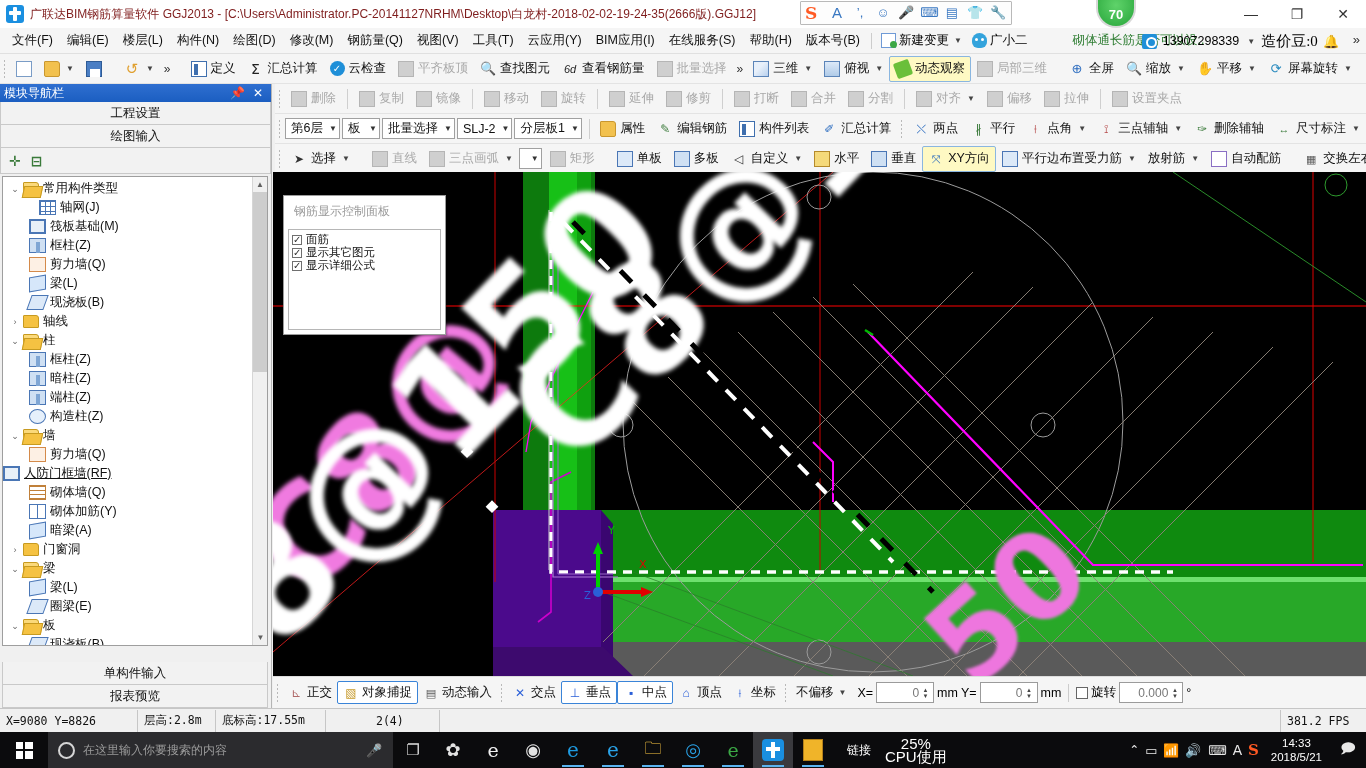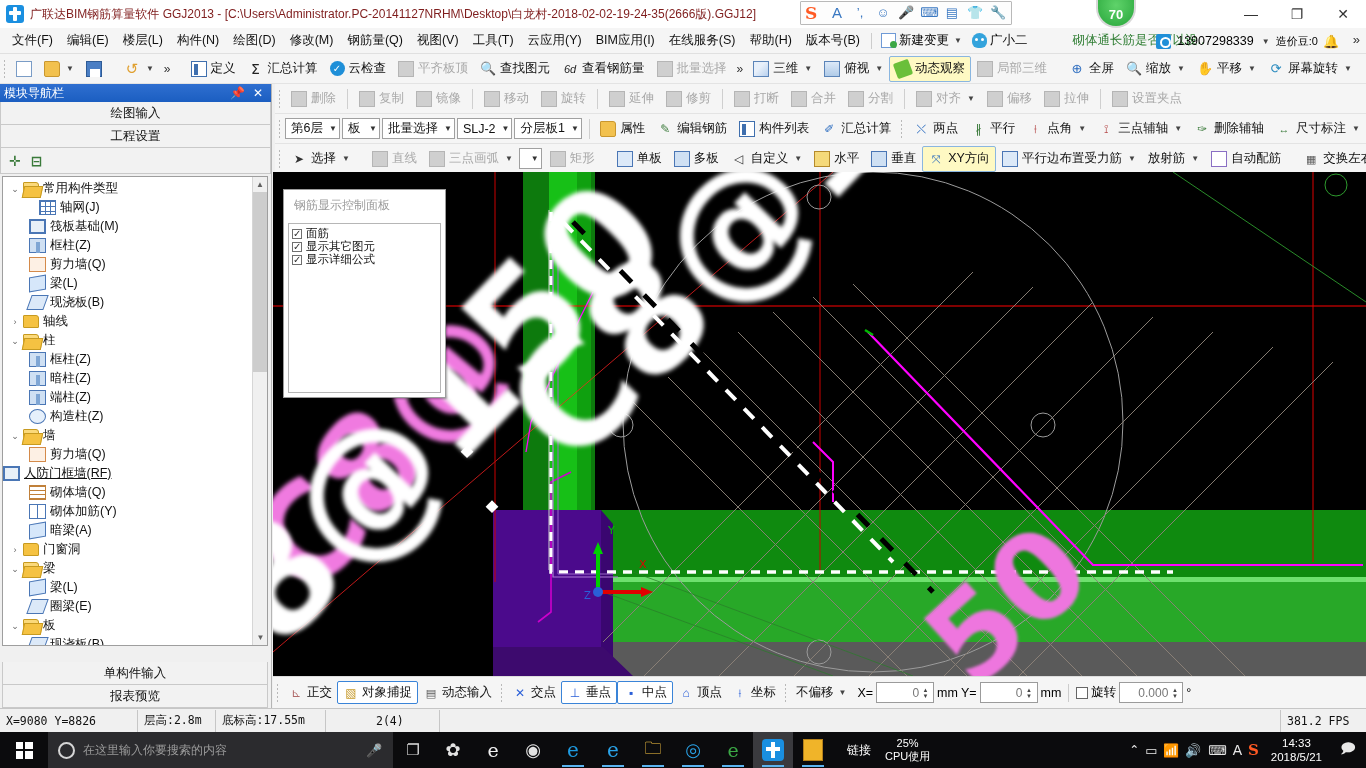--- a/index.html
+++ b/index.html
@@ -197,21 +197,21 @@
   .sv-thumb { position: absolute; top: 15px; left: 0; width: 15px; height: 180px; background: #cdcdcd; }
   .panel-bottom { position: absolute; bottom: 0; left: 2px; width: 266px; }
 
   
   .viewport {
     position: absolute; left: 273px; top: 172px; width: 1093px; height: 504px;
     background: #000; overflow: hidden;
   }
   .vp-svg { position: absolute; left:0; top:0; width: 1093px; height: 504px; }
   .rebar-panel {
-    position: absolute; left: 10px; top: 17px; width: 163px; height: 209px;
+    position: absolute; left: 10px; top: 23px; width: 163px; height: 140px;
     background: #fff; border: 1px solid #9c9c9c; box-shadow: 1px 1px 2px rgba(0,0,0,.35);
   }
   .rp-title { height: 30px; font-size: 12px; color: #9a9a9a; display: flex; align-items: center; padding-left: 10px; }
   .rp-body { position: absolute; left: 4px; top: 33px; right: 4px; bottom: 4px; border: 1px solid #b6b6b6; padding: 3px 3px; }
   .rp-row { display: flex; align-items: center; gap: 4px; font-size: 11.5px; color: #111; line-height: 13px; height: 13px; }
   .chk { width: 10px; height: 10px; border: 1px solid #6f6f6f; background: #fff; position: relative; flex: none; }
   .chk::after { content: "✓"; position: absolute; left: 0px; top: -3px; font-size: 10px; color: #333; }
 
   
   .statusrow {
@@ -245,21 +245,21 @@
   .searchbox {
     width: 345px; height: 36px; background: #2b2b2e; display: flex; align-items: center; gap: 8px; padding: 0 10px;
   }
   .cortana { width: 17px; height: 17px; border: 2px solid #d5d5d5; border-radius: 50%; flex: none; }
   .search-ph { color: #9b9b9b; font-size: 12px; white-space: nowrap; }
   .mic { margin-left: auto; color: #bdbdbd; font-size: 13px; }
   .tb-icon { width: 40px; height: 36px; display: flex; align-items: center; justify-content: center; position: relative; }
   .tb-icon.running::after { content:""; position:absolute; left:9px; bottom:1px; width:22px; height:2px; background:#5bb4f0; }
   .tb-icon.activeapp { background: #3a3a3e; }
   .tray { margin-left: auto; display: flex; align-items: center; gap: 6px; padding-right: 4px; color: #e8e8e8; }
-  .tray-text { font-size: 11px; color: #fff; text-align: center; line-height: 13px; }
+  .tray-text { font-size: 15px; color: #fff; text-align: center; line-height: 13px; }
   .clock { font-size: 11.5px; color: #fff; text-align: center; line-height: 14px; padding: 0 6px; }
   .notif-ico { width: 28px; height: 36px; display: flex; align-items: center; justify-content: center; color: #e8e8e8; font-size: 14px; }
 </style>
 </head>
 <body>
 
 <div class="app">
 
   <div class="titlebar">
     <div class="titlebar-icon"></div>
@@ -325,21 +325,21 @@
     </div>
     <div class="menu-btn">
       <span class="mini-ico ico-ghost"></span>
       <span>广小二</span>
     </div>
     <div class="notice-text">砌体通长筋是否可以设..</div>
     <div class="account-area">
       <span class="acct-ico"></span>
       <span style="font-size:12.5px;">13907298339</span>
       <span class="caret">▼</span>
-      <span style="font-size:11px;">造价豆:0</span>
+      <span style="font-size:15px;font-family:Liberation Serif, serif;">造价豆:0</span>
       <span class="bell">🔔</span>
     </div>
     <div class="chev-more">»</div>
   </div>
 
   <div class="toolrow tr1">
     <div class="grip"></div>
     <div class="tbtn">
         <span class="g g-new"></span>
       </div>
@@ -431,22 +431,22 @@
   </div>
 
   <div class="leftpanel">
     <div class="panel-title">
       <span class="t">模块导航栏</span>
       <span class="btns">
         <span class="panel-btn">📌</span>
         <span class="panel-btn">✕</span>
       </span>
     </div>
+    <div class="panel-section">工程设置</div>
     <div class="panel-section">绘图输入</div>
-    <div class="panel-section">工程设置</div>
     <div class="tool-strip">
       <span class="plus-ico">✛</span>
       <span class="minus-ico">⊟</span>
     </div>
 
     <div class="tree-wrap">
       <div class="tree" id="tree-root">
           <div class="tnode" style="padding-left: 4px;">
             <span class="expander">⌄</span>
             <span class="folder open"></span>

